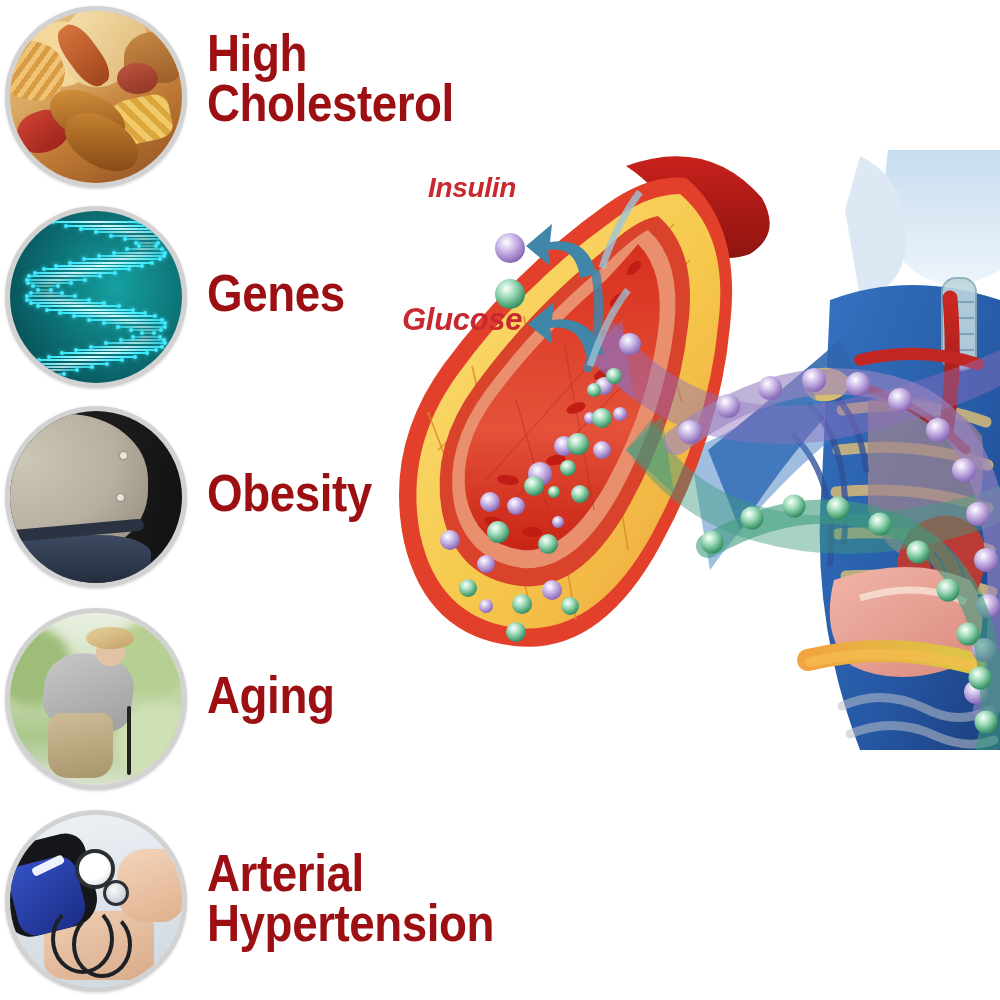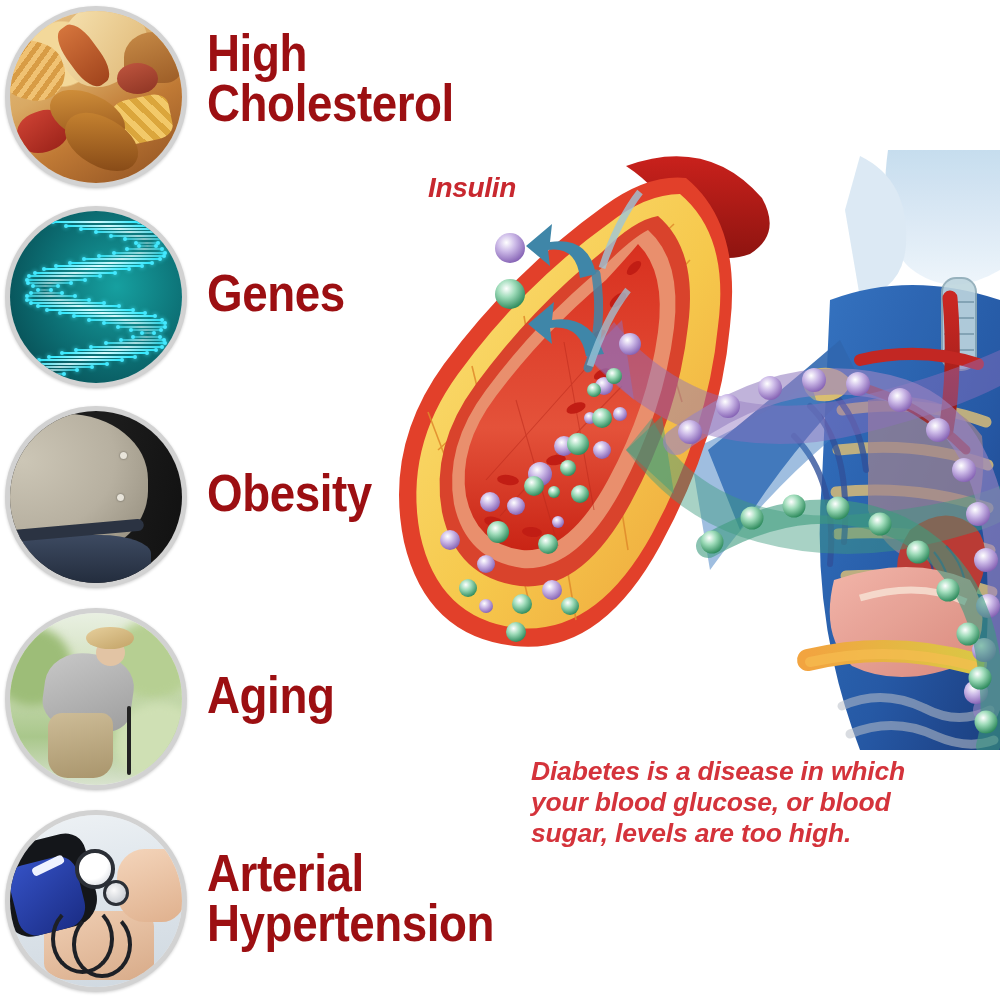--- a/index.html
+++ b/index.html
@@ -551,17 +551,17 @@
       </g>
       <g fill="#3f86a8">
         <path d="M214 204 Q200 164 162 170 L164 152 L138 174 L162 194 L160 178
                  Q190 174 196 206 Z"></path>
       </g>
       <path d="M212 118 Q228 70 250 42" stroke="#9ec6d8" stroke-width="7" fill="none" opacity=".8"></path>
       <path d="M200 216 Q216 168 238 140" stroke="#9ec6d8" stroke-width="7" fill="none" opacity=".75"></path>
     </svg>
 
     <div class="mol-label" style="left:38px;top:22px;font-size:28px;">Insulin</div>
+    <div class="mol-label" style="left:12px;top:152px;font-size:31px;">Glucose</div>
   </div>
 
-  <div id="caption">Diabetes is a disease in which your blood glucose, or blood sugar, levels are too high.</div>
 
 </div>
 
 </body></html>

